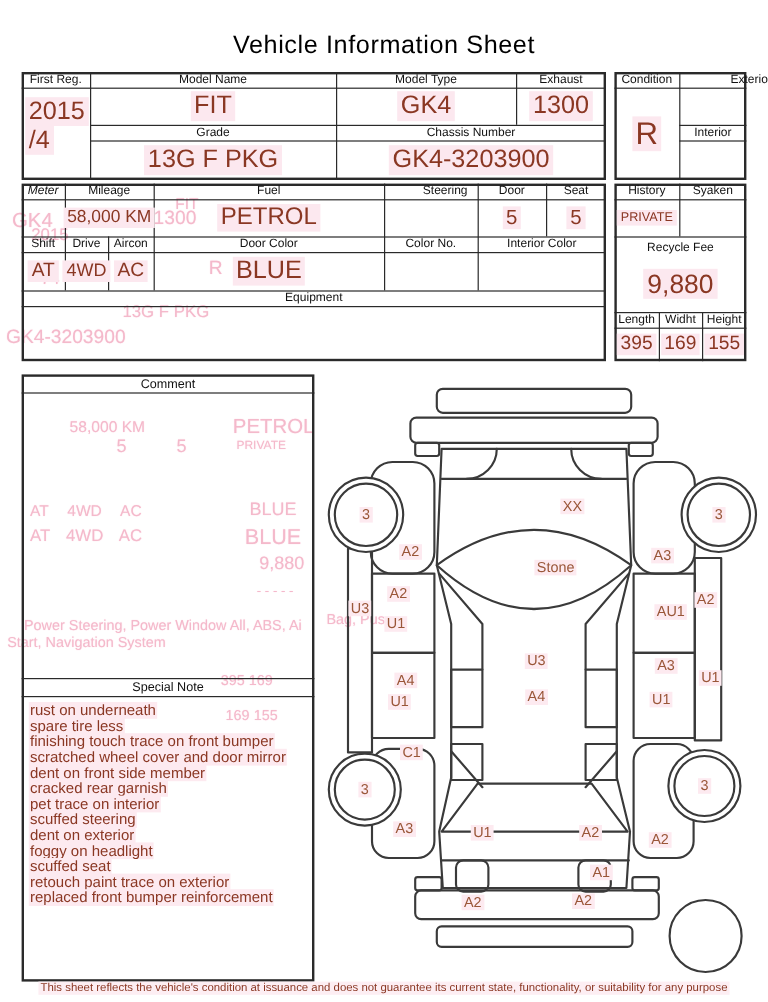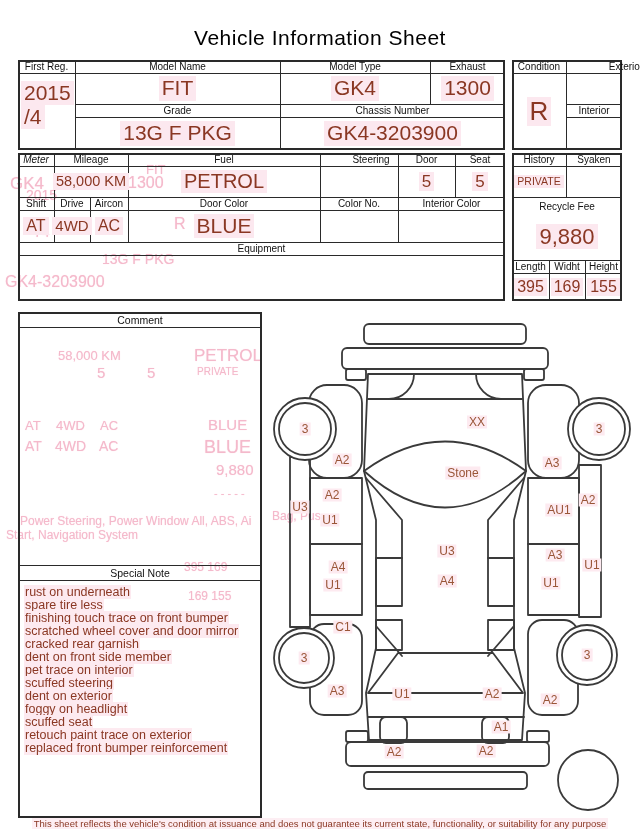--- a/index.html
+++ b/index.html
@@ -225,22 +225,22 @@
   <div class="hl" style="left:18px;top:327px;width:244px;"></div>
   <div class="hl" style="left:18px;top:565px;width:244px;"></div>
   <div class="hl" style="left:18px;top:580px;width:244px;"></div>
   <div class="lb" style="left:18px;top:312px;width:244px;height:15px;font-size:10.5px;">Comment</div>
   <div class="lb" style="left:18px;top:565px;width:244px;height:15px;font-size:10.5px;">Special Note</div>
   <div class="note-list">
       <div class="note-line"><span>rust on underneath</span></div>
       <div class="note-line"><span>spare tire less</span></div>
       <div class="note-line"><span>finishing touch trace on front bumper</span></div>
       <div class="note-line"><span>scratched wheel cover and door mirror</span></div>
+      <div class="note-line"><span>dent on front side member</span></div>
       <div class="note-line"><span>cracked rear garnish</span></div>
-      <div class="note-line"><span>dent on front side member</span></div>
       <div class="note-line"><span>pet trace on interior</span></div>
       <div class="note-line"><span>scuffed steering</span></div>
       <div class="note-line"><span>dent on exterior</span></div>
       <div class="note-line"><span>foggy on headlight</span></div>
       <div class="note-line"><span>scuffed seat</span></div>
       <div class="note-line"><span>retouch paint trace on exterior</span></div>
       <div class="note-line"><span>replaced front bumper reinforcement</span></div>
     </div>
 
   <div id="diagram">

